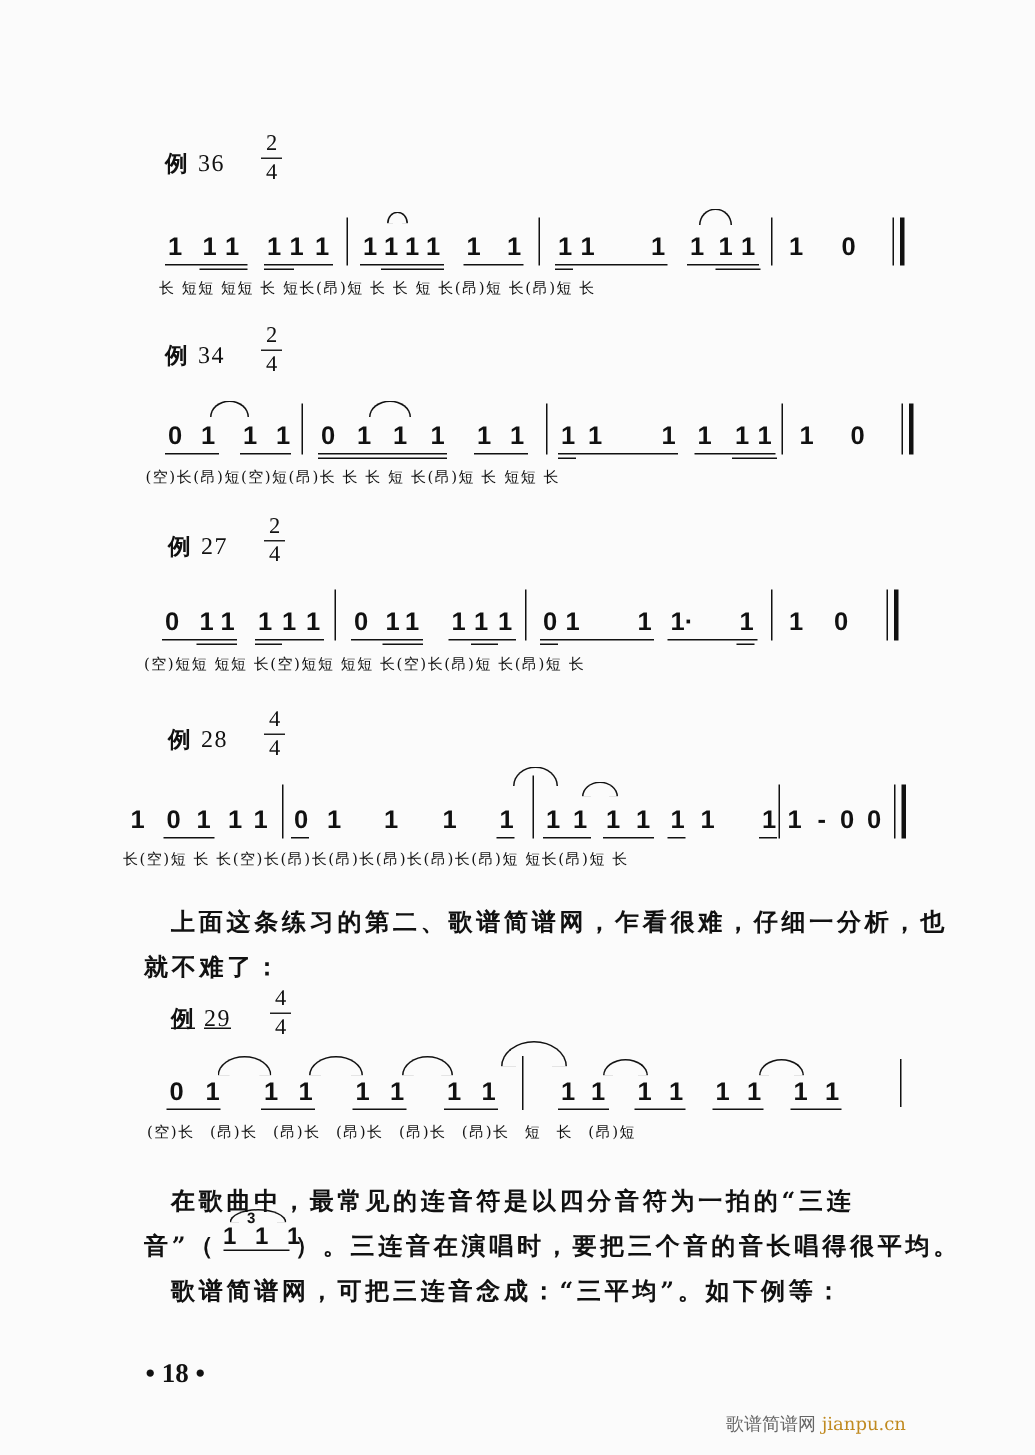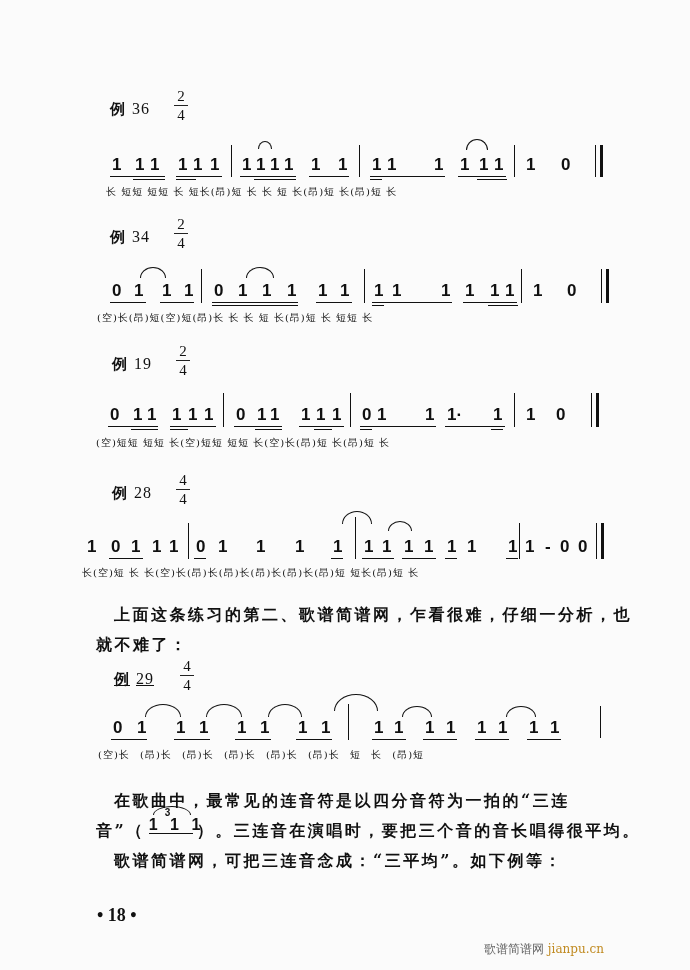--- a/index.html
+++ b/index.html
@@ -115,21 +115,21 @@
   <div class="uline" style="left:463px;top:21px;width:54px"></div>
     <div class="uline" style="left:488px;top:24px;width:30px"></div>
   <div class="barline" style="left:521px;top:-12px;height:34px"></div>
   <span class="note" style="left:533px">1</span>
     <span class="note" style="left:567px">0</span>
   <div class="dbar" style="left:601px;top:-12px;height:34px"></div>
 </div>
 <div class="lyric" style="left:97px;top:311px;">(空)长(昂)短(空)短(昂)长 长 长  短 长(昂)短 长 短短 长</div>
 
 <div class="abs ex-label" style="left:112px;top:355px;">
-  <span>例</span><span class="num">19</span>
+  <span>例</span><span class="num">27</span>
 </div>
 <div class="timesig" style="left:176px;top:343px;">
   <div>2</div>
     <div class="bar"></div>
     <div>4</div>
 </div>
 <div class="staff" style="left:0;top:405px;width:690px;">
   <span class="note" style="left:110px">0</span>
     <span class="note" style="left:133px">1</span>
     <span class="note" style="left:147px">1</span>

